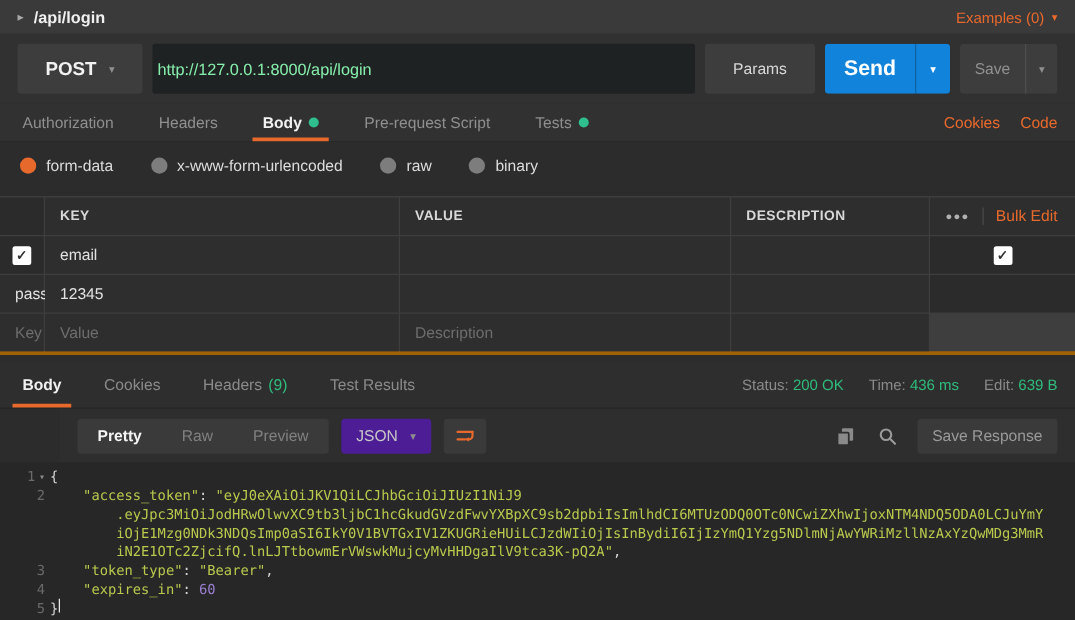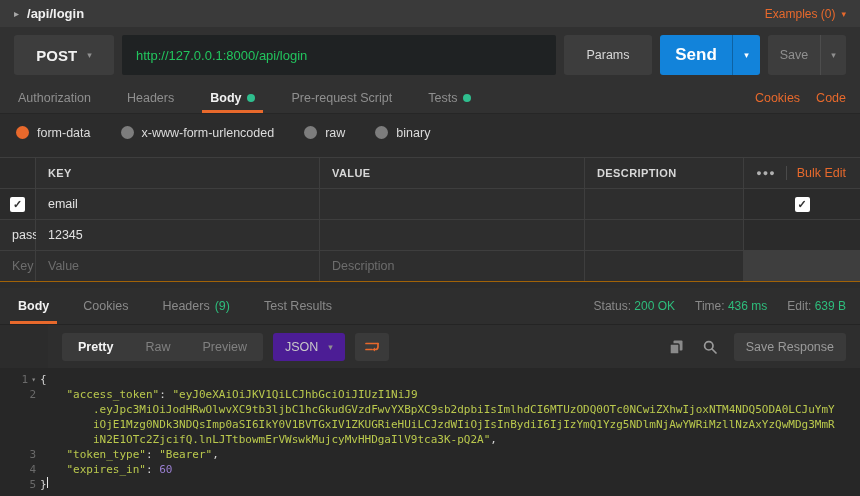--- a/index.html
+++ b/index.html
@@ -13,21 +13,21 @@
   .caret-right { color:#a8a8a8; font-size:10px; cursor:pointer; }
   .req-title { font-size:13px; font-weight:bold; color:#f0f0f0; }
   .examples { color:#e8692c; font-size:12px; display:flex; align-items:center; gap:6px; cursor:pointer; }
   .examples .chev { font-size:9px; }
 
   
   .request-bar { height:56px; background:#313131; display:flex; align-items:center; padding:0 14px; gap:8px; flex:0 0 auto; }
   .method-select { height:40px; min-width:100px; background:#3d3d3d; border-radius:3px; display:flex; align-items:center; justify-content:center; gap:10px; cursor:pointer; }
   .method-select .method { font-size:15px; font-weight:bold; color:#f2f2f2; }
   .chev { color:#8f8f8f; font-size:9px; }
-  .url-input { height:40px; flex:1 1 auto; background:#1f2223; border:none; outline:none; color:#22c55e; font-size:13px; padding:0 14px; font-family:"Liberation Sans", sans-serif; border-radius:2px; }
+  .url-input { height:40px; flex:1 1 auto; background:#1f2223; border:none; outline:none; color:#86efac; font-size:13px; padding:0 4px; font-family:"Liberation Sans", sans-serif; border-radius:2px; }
   .params-btn { height:40px; width:88px; background:#3d3d3d; border-radius:3px; display:flex; align-items:center; justify-content:center; font-size:12.5px; color:#d8d8d8; cursor:pointer; }
   .send-split { height:40px; display:flex; border-radius:3px; overflow:hidden; cursor:pointer; }
   .send-main { width:72px; background:#1283da; color:#fff; font-size:17px; font-weight:bold; display:flex; align-items:center; justify-content:center; }
   .send-caret { width:28px; background:#1283da; border-left:1px solid rgba(0,0,0,.25); display:flex; align-items:center; justify-content:center; }
   .send-caret .chev { color:#fff; }
   .save-split { height:40px; display:flex; border-radius:3px; overflow:hidden; cursor:pointer; }
   .save-main { width:52px; background:#3d3d3d; color:#909090; font-size:12.5px; display:flex; align-items:center; justify-content:center; }
   .save-caret { width:26px; background:#3d3d3d; border-left:1px solid #4d4d4d; display:flex; align-items:center; justify-content:center; }
 
   
@@ -41,21 +41,21 @@
 
   
   .body-type-row { height:37px; background:#2c2c2c; display:flex; align-items:center; padding:0 16px; gap:30px; flex:0 0 auto; }
   .radio-item { display:flex; align-items:center; gap:8px; cursor:pointer; }
   .radio-circle { width:13px; height:13px; border-radius:50%; background:#7d7d7d; }
   .radio-item.selected .radio-circle { background:#e8692c; box-shadow:0 0 0 1px #5a3categorized; box-shadow:none; }
   .radio-label { font-size:12.5px; color:#dcdcdc; }
 
   
   .table-wrap { background:#2c2c2c; padding:6px 0 0 0; flex:0 0 auto; }
-  .form-table { display:grid; grid-template-columns:35px 283px 264px 158px 1fr; gap:1px; background:#3e3e3e; border-top:1px solid #3e3e3e; border-bottom:1px solid #a16207; }
+  .form-table { display:grid; grid-template-columns:35px 283px 264px 158px 1fr; gap:1px; background:#3e3e3e; border-top:1px solid #3e3e3e; border-bottom:3px solid #a16207; }
   .cell { background:#2e2e2e; height:30px; display:flex; align-items:center; padding:0 12px; font-size:12.5px; color:#e2e2e2; }
   .cell.chk { justify-content:center; padding:0; background:#2b2b2b; }
   .cell.head { font-size:11px; font-weight:bold; letter-spacing:.4px; color:#d8d8d8; }
   .cell.placeholder { color:#6d6d6d; }
   .cell.actions { justify-content:flex-end; gap:10px; padding-right:14px; }
   .more-dots { color:#b0b0b0; font-size:9px; letter-spacing:1px; cursor:pointer; }
   .v-divider { width:1px; height:14px; background:#4a4a4a; }
   .checkbox { width:15px; height:15px; background:#ffffff; border-radius:2px; display:flex; align-items:center; justify-content:center; color:#333; font-size:11px; font-weight:bold; cursor:pointer; }
 
   

